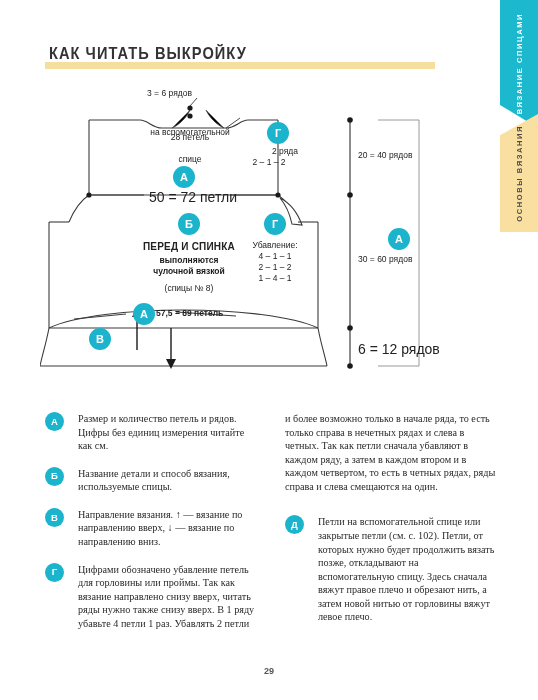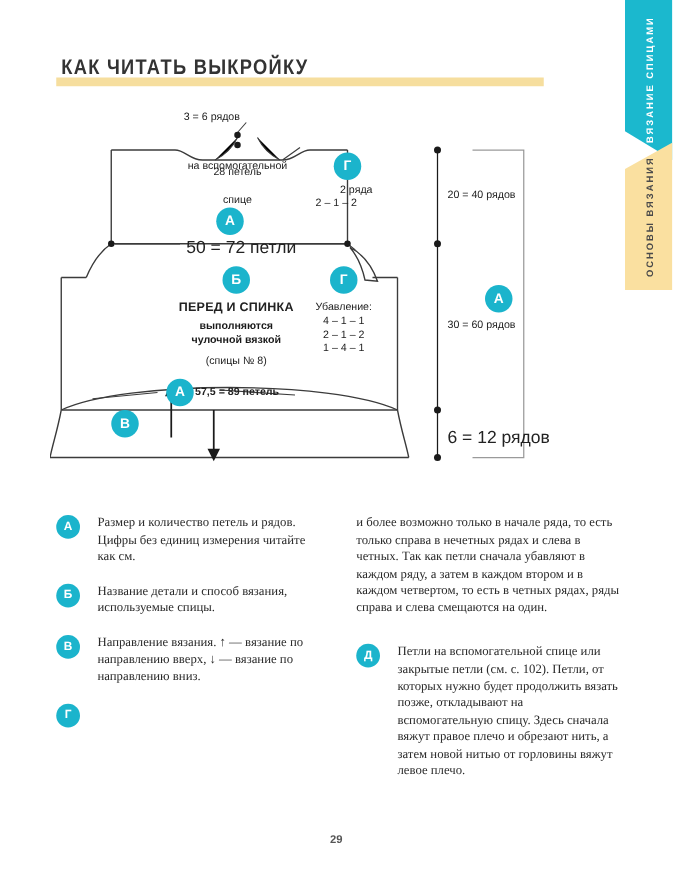--- a/index.html
+++ b/index.html
@@ -252,20 +252,21 @@
     <div class="lentry">
       <span class="badge">Б</span>
       <span>Название детали и способ вязания, используемые спицы.</span>
     </div>
     <div class="lentry">
       <span class="badge">В</span>
       <span>Направление вязания. ↑ — вязание по направлению вверх, ↓ — вязание по направлению вниз.</span>
     </div>
     <div class="lentry">
       <span class="badge">Г</span>
+      <span>Цифрами обозначено убавление петель для горловины или проймы. Так как вязание направлено снизу вверх, читать ряды нужно также снизу вверх. В 1 ряду убавьте 4 петли 1 раз. Убавлять 2 петли</span>
     </div>
   </div>
 
   <div class="lcol" id="lcol-right">
     <div class="lentry cont" style="margin-bottom:22px;">
       <span>и более возможно только в начале ряда, то есть только справа в нечетных рядах и слева в четных. Так как петли сначала убавляют в каждом ряду, а затем в каждом втором и в каждом четвертом, то есть в четных рядах, ряды справа и слева смещаются на один.</span>
     </div>
     <div class="lentry">
       <span class="badge">Д</span>
       <span>Петли на вспомогательной спице или закрытые петли (см. с. 102). Петли, от которых нужно будет продолжить вязать позже, откладывают на вспомогательную спицу. Здесь сначала вяжут правое плечо и обрезают нить, а затем новой нитью от горловины вяжут левое плечо.</span>

